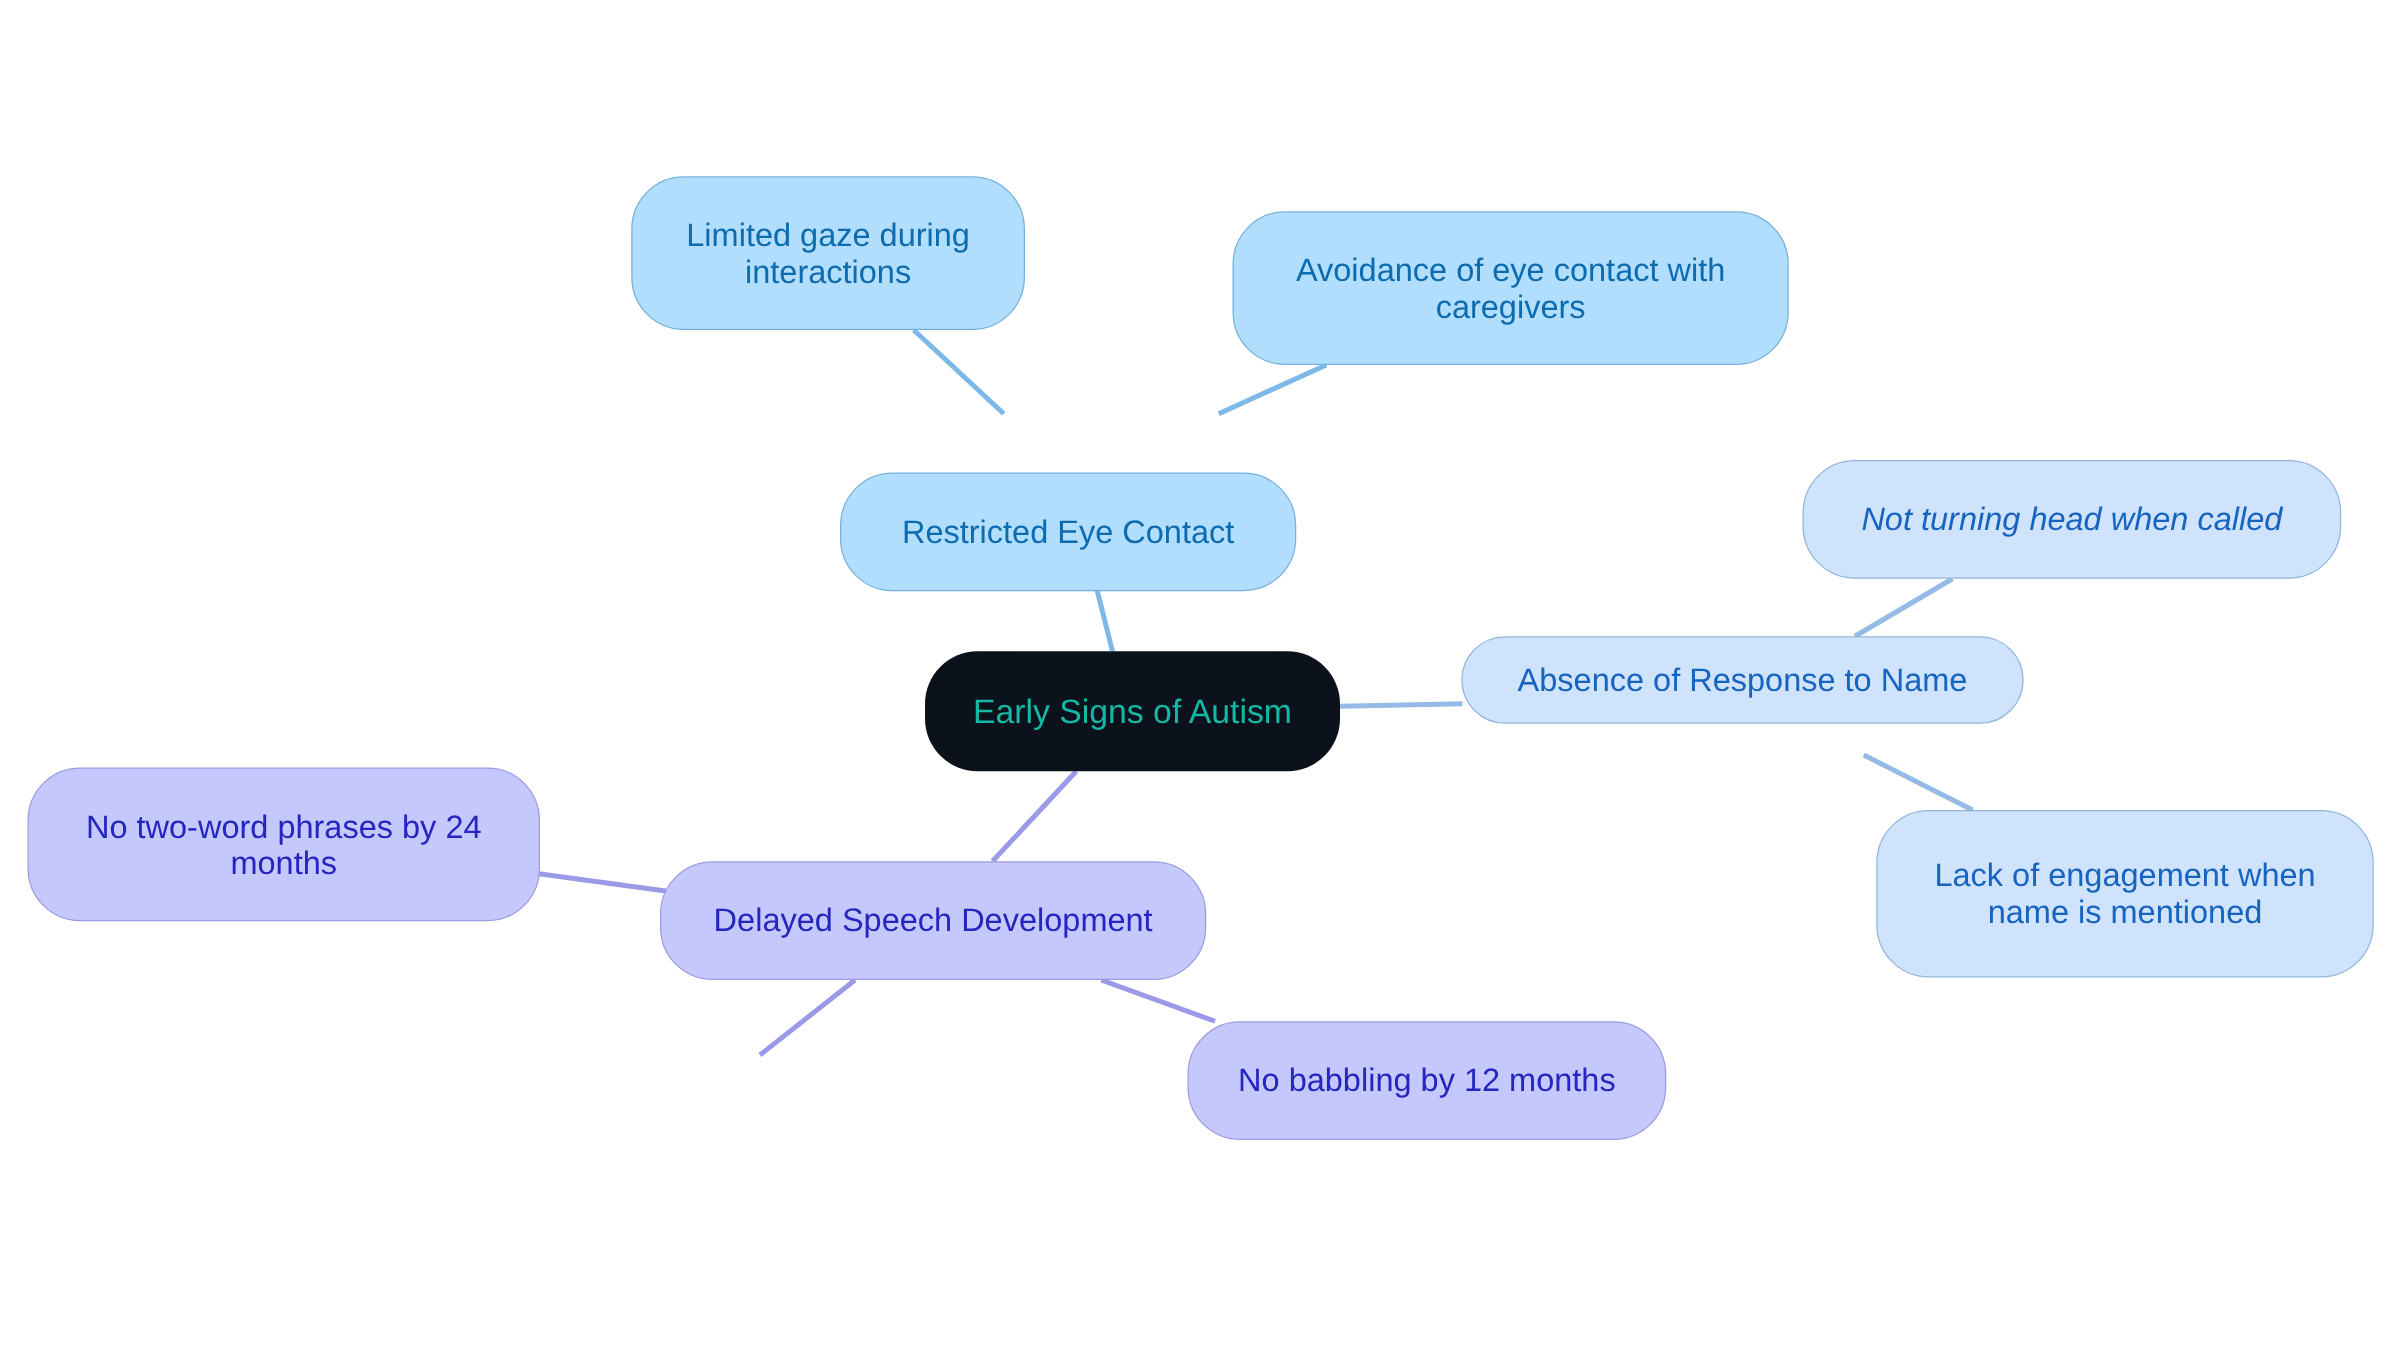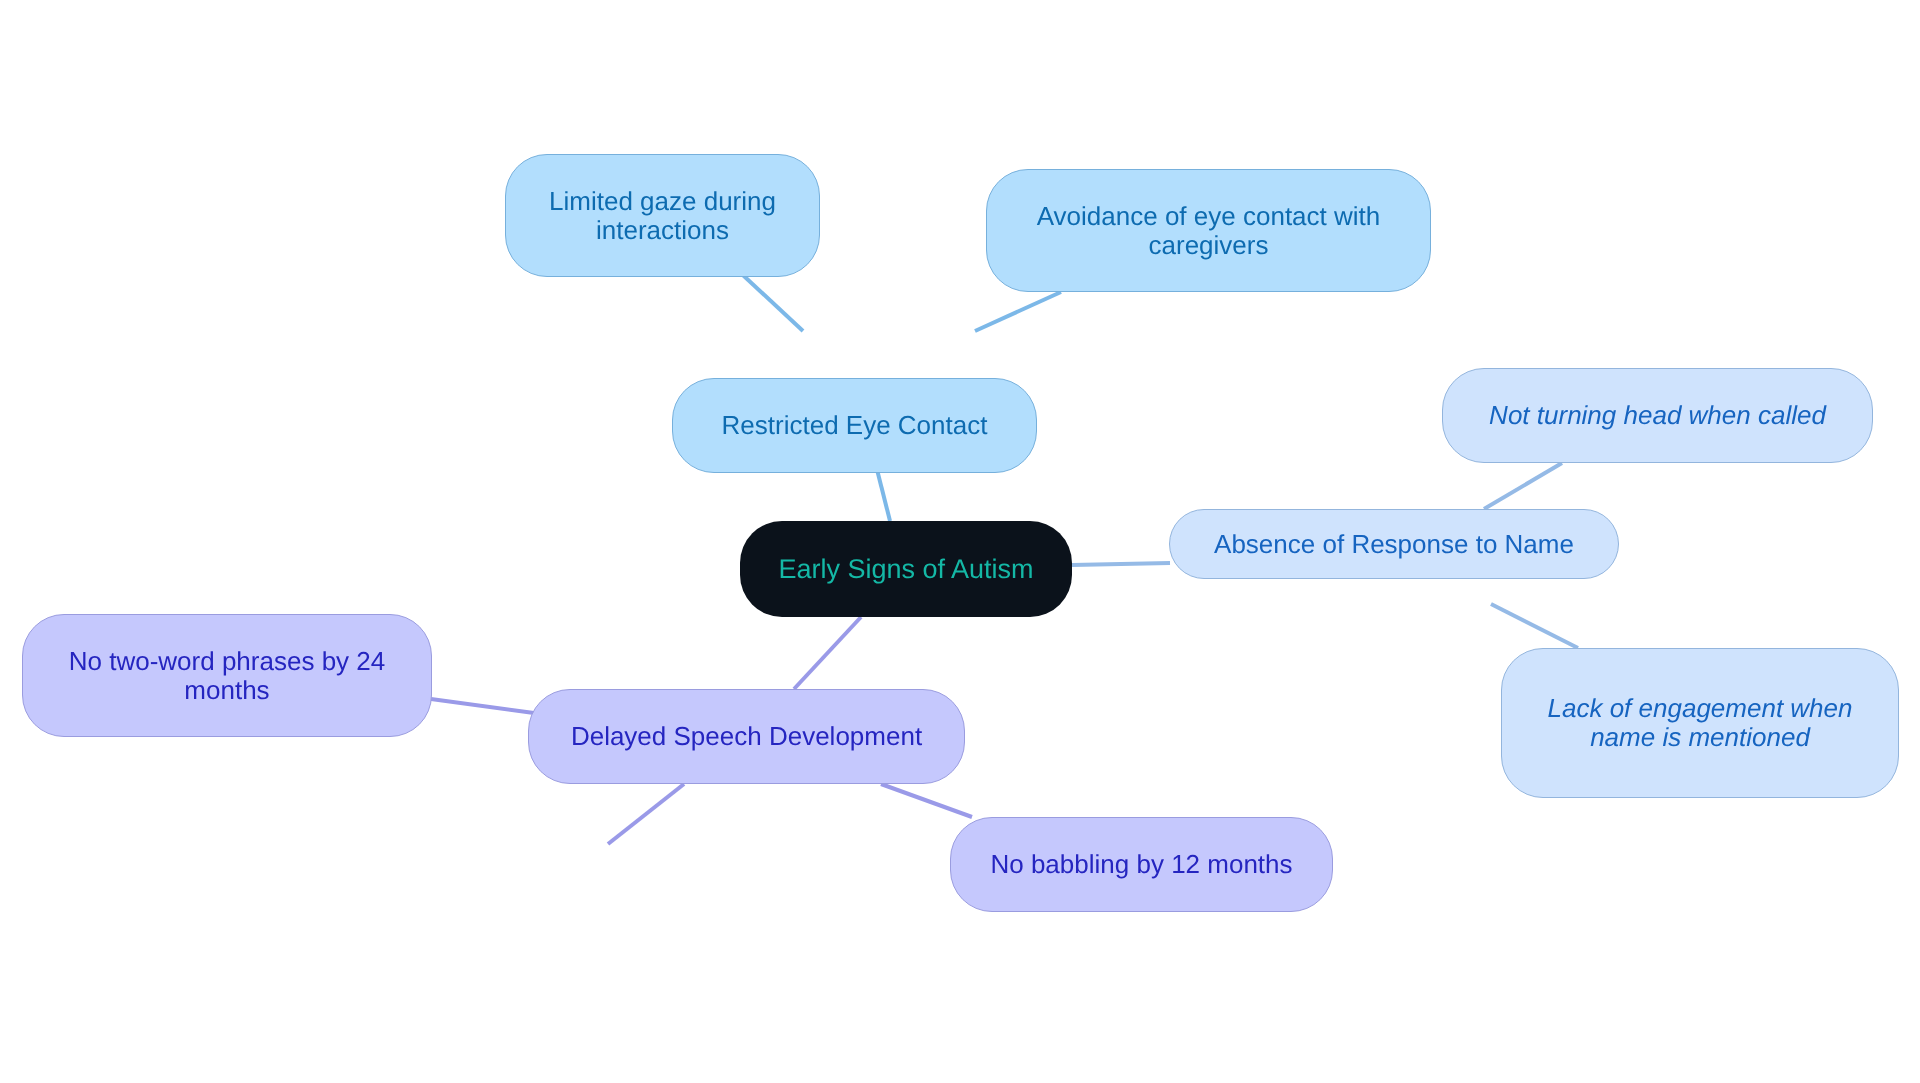--- a/index.html
+++ b/index.html
@@ -14,25 +14,25 @@
 
   
   .node.root   {background:#0b121b;color:#14b8a6;border:none;font-size:27px;}
   .node.blue   {background:#b2defd;border:1.4px solid #76b0dc;color:#0d6bb0;font-size:26px;}
   .node.sky    {background:#cfe3fd;border:1.4px solid #93b5dd;color:#1664c0;font-size:26px;}
   .node.violet {background:#c5c8fd;border:1.4px solid #9a9cdf;color:#2525c0;font-size:26px;}
 
   
   #n-root   {left:740px; top:521px; width:332px; height:96px;}
   #n-b1     {left:672px; top:331px; width:365px; height:95px;margin-top:47px;}
-  #n-b1c1   {left:505px; top:141px; width:315px; height:123px;margin-top:13px;}
+  #n-b1c1   {left:505px; top:141px; width:315px; height:123px;}
   #n-b1c2   {left:986px; top:169px; width:445px; height:123px;}
   #n-b2     {left:1169px;top:509px; width:450px; height:70px;}
   #n-b2c1   {left:1442px;top:368px; width:431px; height:95px;font-style:italic;}
-  #n-b2c2   {left:1501px;top:648px; width:398px; height:150px;font-style:italic;}
+  #n-b2c2   {left:1501px;top:648px; width:398px; height:134px;}
   #n-b3     {left:528px; top:689px; width:437px; height:95px;}
   #n-b3c1   {left:22px;  top:614px; width:410px; height:123px;}
   #n-b3c2   {left:327px; top:844px; width:436px; height:95px;}
   #n-b3c3   {left:950px; top:817px; width:383px; height:95px;}
 </style>
 </head>
 <body>
 
 <div id="stage">
 

